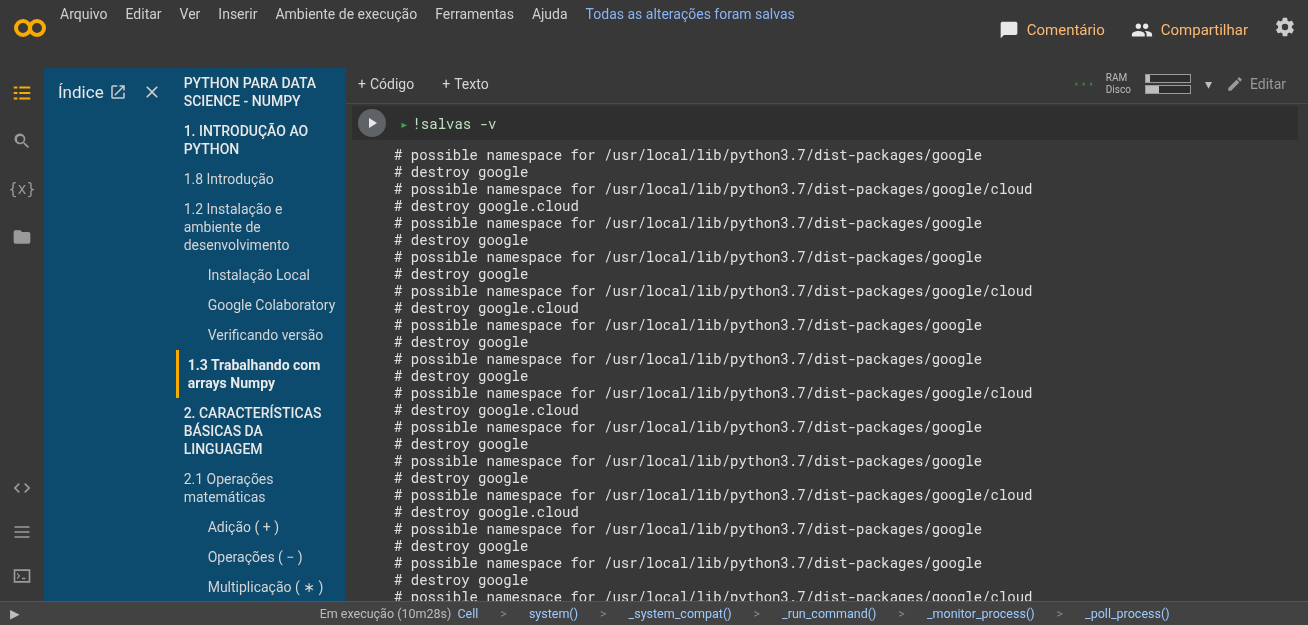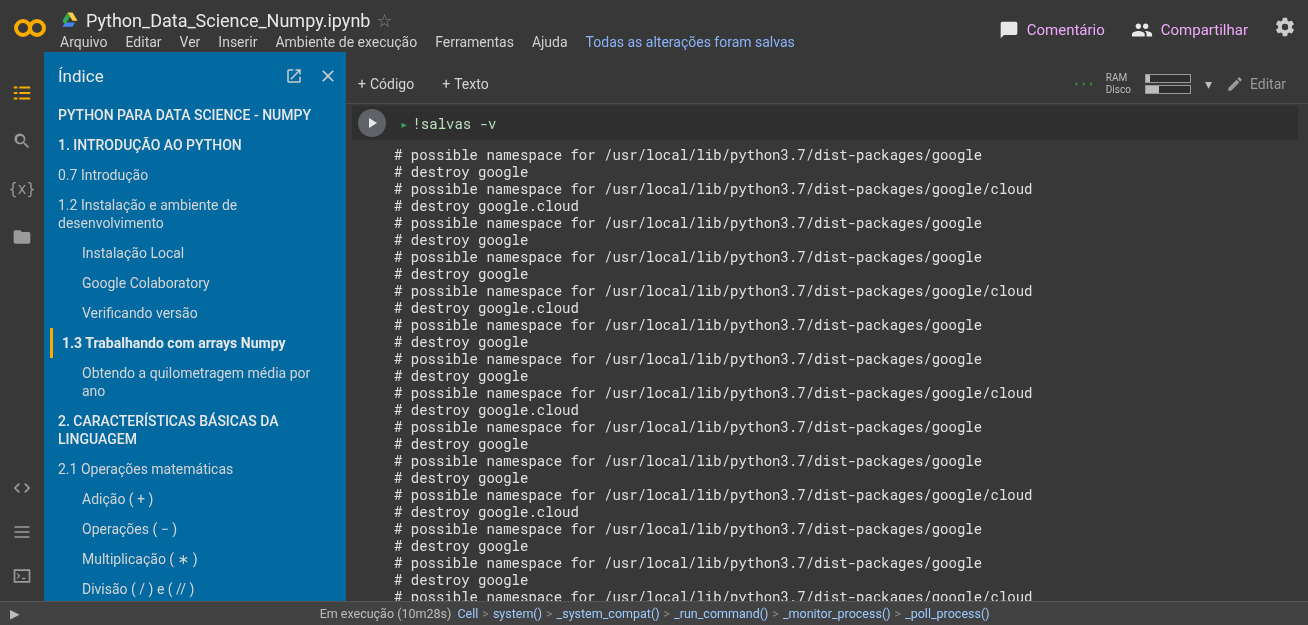--- a/index.html
+++ b/index.html
@@ -10,21 +10,21 @@
   .hdr{display:flex;align-items:flex-start;height:64px;padding:6px 12px 0 12px;background:#383838}
   .logo{width:36px;height:36px;margin-top:4px}
   .hdr-mid{flex:0 0 auto;margin-left:12px}
   .title-row{display:flex;align-items:center;gap:6px;height:28px}
   .drive-ico{width:20px;height:20px}
   .title{font-size:18px;color:#e8e8e8}
   .star{color:#888;font-size:18px;cursor:pointer}
   .menu-row{display:flex;gap:18px;margin-top:0;font-size:14px;color:#d0d0d0}
   .menu-row span{cursor:pointer}
   .saved{color:#8ab4f8;cursor:pointer}
-  .hdr-right{margin-left:auto;display:flex;align-items:center;gap:26px;margin-top:10px;color:#f0abfc;font-size:15px}
+  .hdr-right{margin-left:auto;display:flex;align-items:center;gap:26px;margin-top:10px;color:#fdba74;font-size:15px}
   .hdr-right .btn{display:flex;align-items:center;gap:8px;cursor:pointer}
   .settings-ico{font-size:22px;color:#ccc;cursor:pointer}
 
   
   .tool-row{position:absolute;left:346px;right:0;top:64px;height:40px;display:flex;align-items:center;background:#383838;border-bottom:1px solid #4a4a4a}
   .add-btn{display:flex;align-items:center;gap:4px;font-size:14px;color:#d5d5d5;margin-left:12px;margin-right:16px;cursor:pointer}
   .res-block{margin-left:auto;display:flex;align-items:center;gap:14px;padding-right:22px}
   .dots{color:#3c7d3c;font-size:22px;letter-spacing:-3px}
   .ram-disk{font-size:10px;line-height:12px;color:#bdbdbd}
   .bars{display:flex;flex-direction:column;gap:2px}
@@ -33,21 +33,21 @@
   .caret{color:#bdbdbd;font-size:14px;cursor:pointer}
   .editbtn{display:flex;align-items:center;gap:6px;color:#9a9a9a;cursor:pointer}
   .editbtn svg{width:18px;height:18px}
 
   
   .left-rail{position:absolute;left:0;top:64px;bottom:24px;width:44px;background:#383838;border-right:0;display:flex;flex-direction:column;align-items:center;gap:26px;padding-top:18px;color:#9a9a9a}
   .rail-ico{width:22px;height:22px;cursor:pointer;display:flex;align-items:center;justify-content:center;font-size:18px}
   .rail-ico.active{color:#f9ab00}
   .rail-bottom{margin-top:auto;margin-bottom:14px;display:flex;flex-direction:column;gap:22px}
 
-  .sidebar{position:absolute;left:44px;top:52px;bottom:24px;width:302px;background:#0369a1;display:flex;flex-direction:column}
+  .sidebar{position:absolute;left:44px;top:68px;bottom:24px;width:302px;background:#0c4a6e;display:flex;}
   .sb-hdr{display:flex;align-items:center;height:48px;padding:0 4px 0 14px;color:#e8e8e8;font-size:17px}
   .sb-hdr-act{margin-left:auto;display:flex;gap:6px}
   .sb-hdr-act span{width:28px;height:28px;display:flex;align-items:center;justify-content:center;color:#ccc;cursor:pointer}
   .toc{flex:1;overflow-y:auto;padding:0 0 10px 6px;position:relative}
   .toc::-webkit-scrollbar{width:8px}
   .toc::-webkit-scrollbar-thumb{background:#555;border-radius:4px}
   .toc-item{padding:6px 10px 6px 8px;color:#d5d5d5;font-size:14px;cursor:pointer;line-height:18px}
   .lvl0{font-weight:500;color:#e8e8e8}
   .lvl1{padding-left:8px}
   .lvl2{padding-left:32px}
@@ -59,43 +59,33 @@
   .in-bar{display:flex;align-items:center;height:34px;background:#2f2f2f}
   .run-circle{width:28px;height:28px;border-radius:50%;background:#5f6368;margin-left:6px;margin-right:14px;display:flex;align-items:center;justify-content:center;cursor:pointer}
   .run-circle:before{content:"";width:0;height:0;border-left:8px solid #e8e8e8;border-top:5px solid transparent;border-bottom:5px solid transparent;margin-left:2px}
   .prompt{color:#34a853;font-family:"Roboto Mono",monospace;font-size:14px}
   .code{color:#bfe2bf;font-family:"Roboto Mono",monospace;font-size:14px;margin-left:4px}
   .out{margin-left:42px;margin-top:6px;font-family:"Roboto Mono",monospace;font-size:14px;color:#e0e0e0;white-space:pre;line-height:17px;overflow:hidden}
 
   
   .status{position:absolute;left:0;right:0;bottom:0;height:24px;background:#424242;color:#bdbdbd;font-size:12.5px;display:flex;align-items:center;padding:0 10px;border-top:1px solid #555}
   .status .arrow{margin-right:300px;color:#bdbdbd}
-  .crumbs{display:flex;align-items:center;gap:4px}
+  .crumbs{display:flex;align-items:center;gap:22px}
   .crumbs span.sep{color:#888}
   .crumbs a{color:#9ecbff}
 </style>
 </head>
 <body>
 
 <div class="hdr">
   <svg class="logo" viewBox="0 0 36 36">
     <circle cx="11" cy="18" r="7" fill="none" stroke="#f9ab00" stroke-width="4"></circle>
     <circle cx="25" cy="18" r="7" fill="none" stroke="#f9ab00" stroke-width="4"></circle>
   </svg>
   <div class="hdr-mid">
-    <div class="title-row">
-      <svg class="drive-ico" viewBox="0 0 24 24">
-        <path d="M8 3l8 0 6 10-4 7H4l-4-7z" fill="none"></path>
-        <path d="M9 3h6l6 10h-6z" fill="#ffcf44"></path>
-        <path d="M3 20l3-5h12l-3 5z" fill="#4285f4"></path>
-        <path d="M9 3L3 13l3 5 6-10z" fill="#34a853"></path>
-      </svg>
-      <span class="title">Python_Data_Science_Numpy.ipynb</span>
-      <span class="star">☆</span>
-    </div>
     <div class="menu-row" id="menus">
         <span>Arquivo</span>
         <span>Editar</span>
         <span>Ver</span>
         <span>Inserir</span>
         <span>Ambiente de execução</span>
         <span>Ferramentas</span>
         <span>Ajuda</span>
         <span class="saved">Todas as alterações foram salvas</span>
       </div>
@@ -202,27 +192,26 @@
       <span>
           <svg width="20" height="20" viewBox="0 0 24 24">
             <path fill="#ccc" d="M19 6.41 17.59 5 12 10.59 6.41 5 5 6.41 10.59 12 5 17.59 6.41 19 12 13.41 17.59 19 19 17.59 13.41 12z"></path>
           </svg>
         </span>
     </div>
   </div>
   <div class="toc" id="toc">
       <div class="toc-item lvl0">PYTHON PARA DATA SCIENCE - NUMPY</div>
       <div class="toc-item lvl0">1. INTRODUÇÃO AO PYTHON</div>
-      <div class="toc-item lvl1">0.7 Introdução</div>
+      <div class="toc-item lvl1">1.8 Introdução</div>
       <div class="toc-item lvl1">1.2 Instalação e ambiente de desenvolvimento</div>
       <div class="toc-item lvl2">Instalação Local</div>
       <div class="toc-item lvl2">Google Colaboratory</div>
       <div class="toc-item lvl2">Verificando versão</div>
       <div class="toc-item lvl1 sel">1.3 Trabalhando com arrays Numpy</div>
-      <div class="toc-item lvl2">Obtendo a quilometragem média por ano</div>
       <div class="toc-item lvl0">2. CARACTERÍSTICAS BÁSICAS DA LINGUAGEM</div>
       <div class="toc-item lvl1">2.1 Operações matemáticas</div>
       <div class="toc-item lvl2">Adição ( + )</div>
       <div class="toc-item lvl2">Operações ( − )</div>
       <div class="toc-item lvl2">Multiplicação ( ∗ )</div>
       <div class="toc-item lvl2">Divisão ( / ) e ( // )</div>
     </div>
 </div>
 
 <div class="main">

